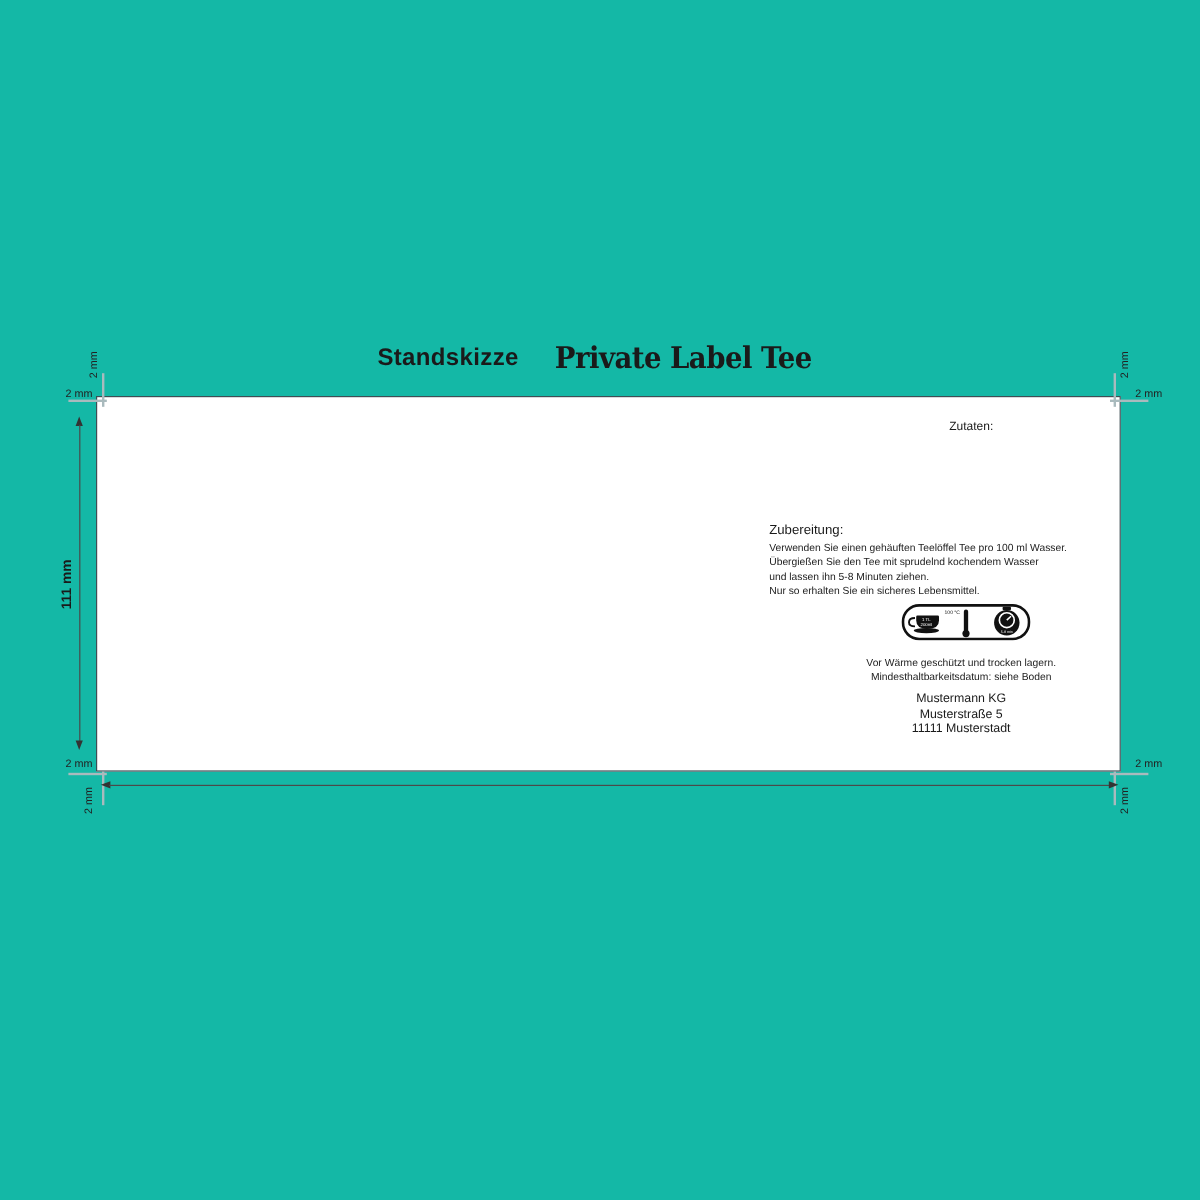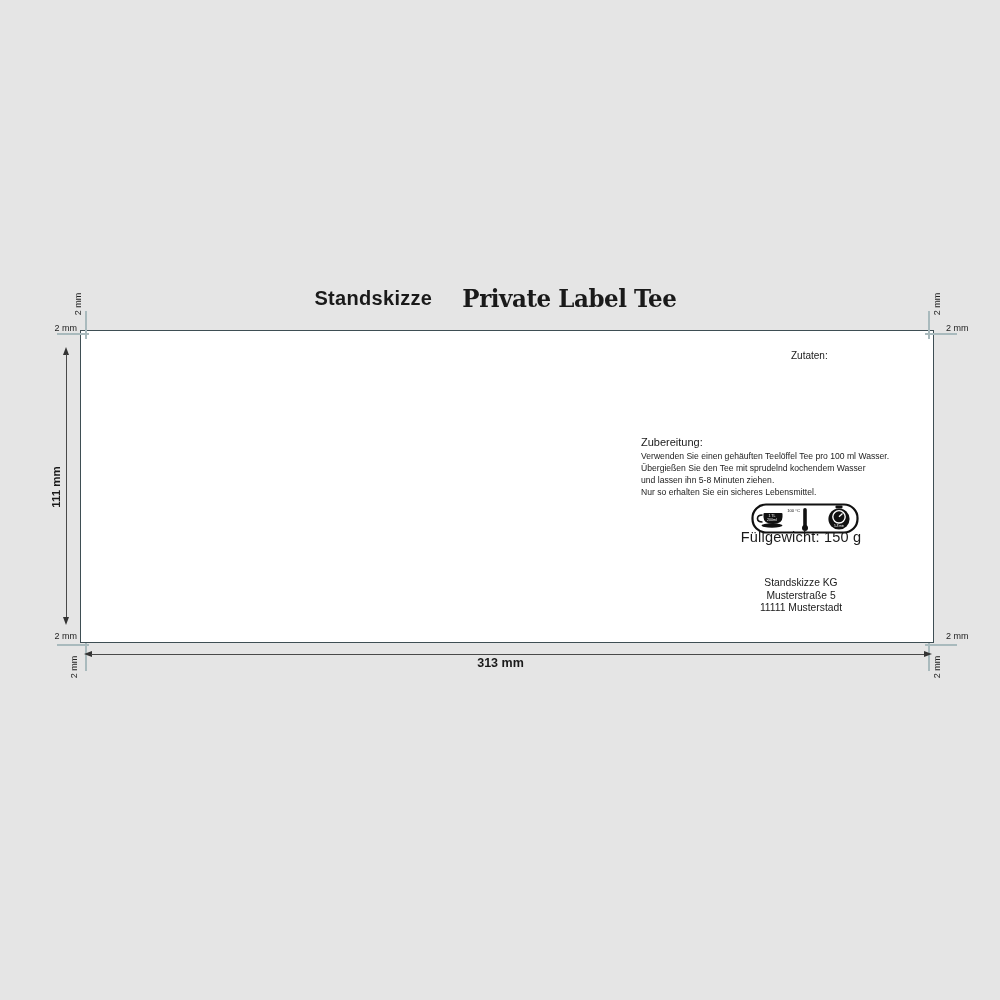--- a/index.html
+++ b/index.html
@@ -1,17 +1,17 @@
 <!DOCTYPE html>
 <html><head>
 <meta charset="utf-8">
 <style>
   html,body{margin:0;padding:0;}
   body{background:#fcfcfc;font-family:"Liberation Sans",sans-serif;color:#1a1a1a;}
-  .canvas{position:relative;width:1000px;height:1000px;background:#e5e5e5;overflow:hidden;}
+  .canvas{position:relative;width:1000px;height:1000px;background:#14b8a6;overflow:hidden;}
 
   
   .title-row{position:absolute;left:0;top:284px;width:1000px;text-align:center;white-space:nowrap;}
   .title-main{font-family:"Liberation Sans",sans-serif;font-weight:700;font-size:20px;letter-spacing:.3px;display:inline-block;vertical-align:middle;}
   .title-brand{font-family:"DejaVu Serif",serif;font-weight:700;font-size:25px;letter-spacing:-.5px;display:inline-block;vertical-align:middle;margin-left:16px;transform:scaleX(.92);}
 
   
   .sheet{position:absolute;left:80px;top:330px;width:852px;height:311px;border:1.6px solid #3e4e54;background:#ffffff;}
 
   
@@ -86,24 +86,27 @@
         <g>
           <rect x="84.5" y="2.6" width="7" height="3" rx="1" fill="#111"></rect>
           <circle cx="88" cy="16" r="10.6" fill="#111"></circle>
           <circle cx="88" cy="13.8" r="6.2" fill="none" stroke="#fff" stroke-width="1.4"></circle>
           <line x1="88" y1="13.8" x2="91.5" y2="10.5" stroke="#fff" stroke-width="1.3"></line>
           <text x="88" y="24.2" font-size="3" fill="#fff" text-anchor="middle" font-family="Liberation Sans, sans-serif">5-8 min</text>
         </g>
       </svg>
     </div>
 
-    <div class="fillweight">Füllgewicht: 150 g</div>
+    <div class="storage">
+      <div class="ln">Vor Wärme geschützt und trocken lagern.</div>
+      <div class="ln">Mindesthaltbarkeitsdatum: siehe Boden</div>
+    </div>
 
     <div class="maker">
-      <div class="ln">Standskizze KG</div>
+      <div class="ln">Mustermann KG</div>
       <div class="ln">Musterstraße 5</div>
       <div class="ln">11111 Musterstadt</div>
     </div>
   </div>
 
   <div class="tick v" style="left:85px;top:311px;"></div>
   <div class="tick h" style="left:57px;top:333px;"></div>
   <div class="bleed-label" style="left:41px;top:323px;width:36px;text-align:right;">2 mm</div>
   <div class="bleed-label rot" style="left:61px;top:299px;">2 mm</div>
 
@@ -123,15 +126,14 @@
   <div class="bleed-label rot" style="left:920px;top:662px;">2 mm</div>
 
   <div class="arrow up" style="left:63px;top:347px;"></div>
   <div class="dimline" style="left:65.5px;top:354px;width:1px;height:264px;"></div>
   <div class="arrow down" style="left:63px;top:617px;"></div>
   <div class="dim-height-label">111 mm</div>
 
   <div class="arrow left" style="left:84px;top:651px;"></div>
   <div class="dimline" style="left:91px;top:653.5px;width:834px;height:1px;"></div>
   <div class="arrow right" style="left:924px;top:651px;"></div>
-  <div class="dim-width-label">313 mm</div>
 
 </div>
 
 </body></html>

